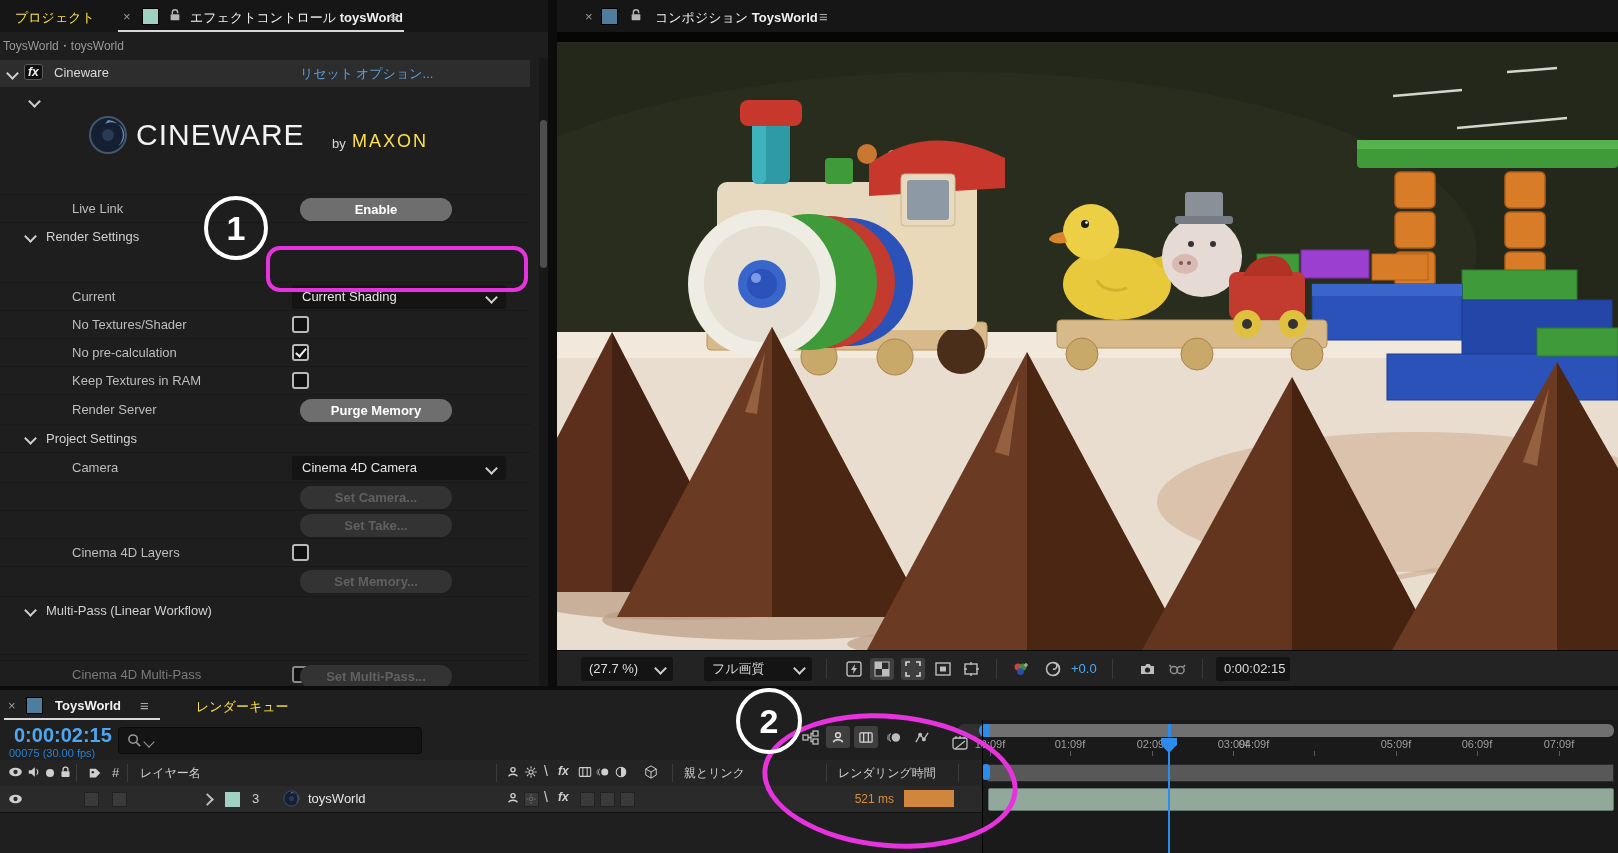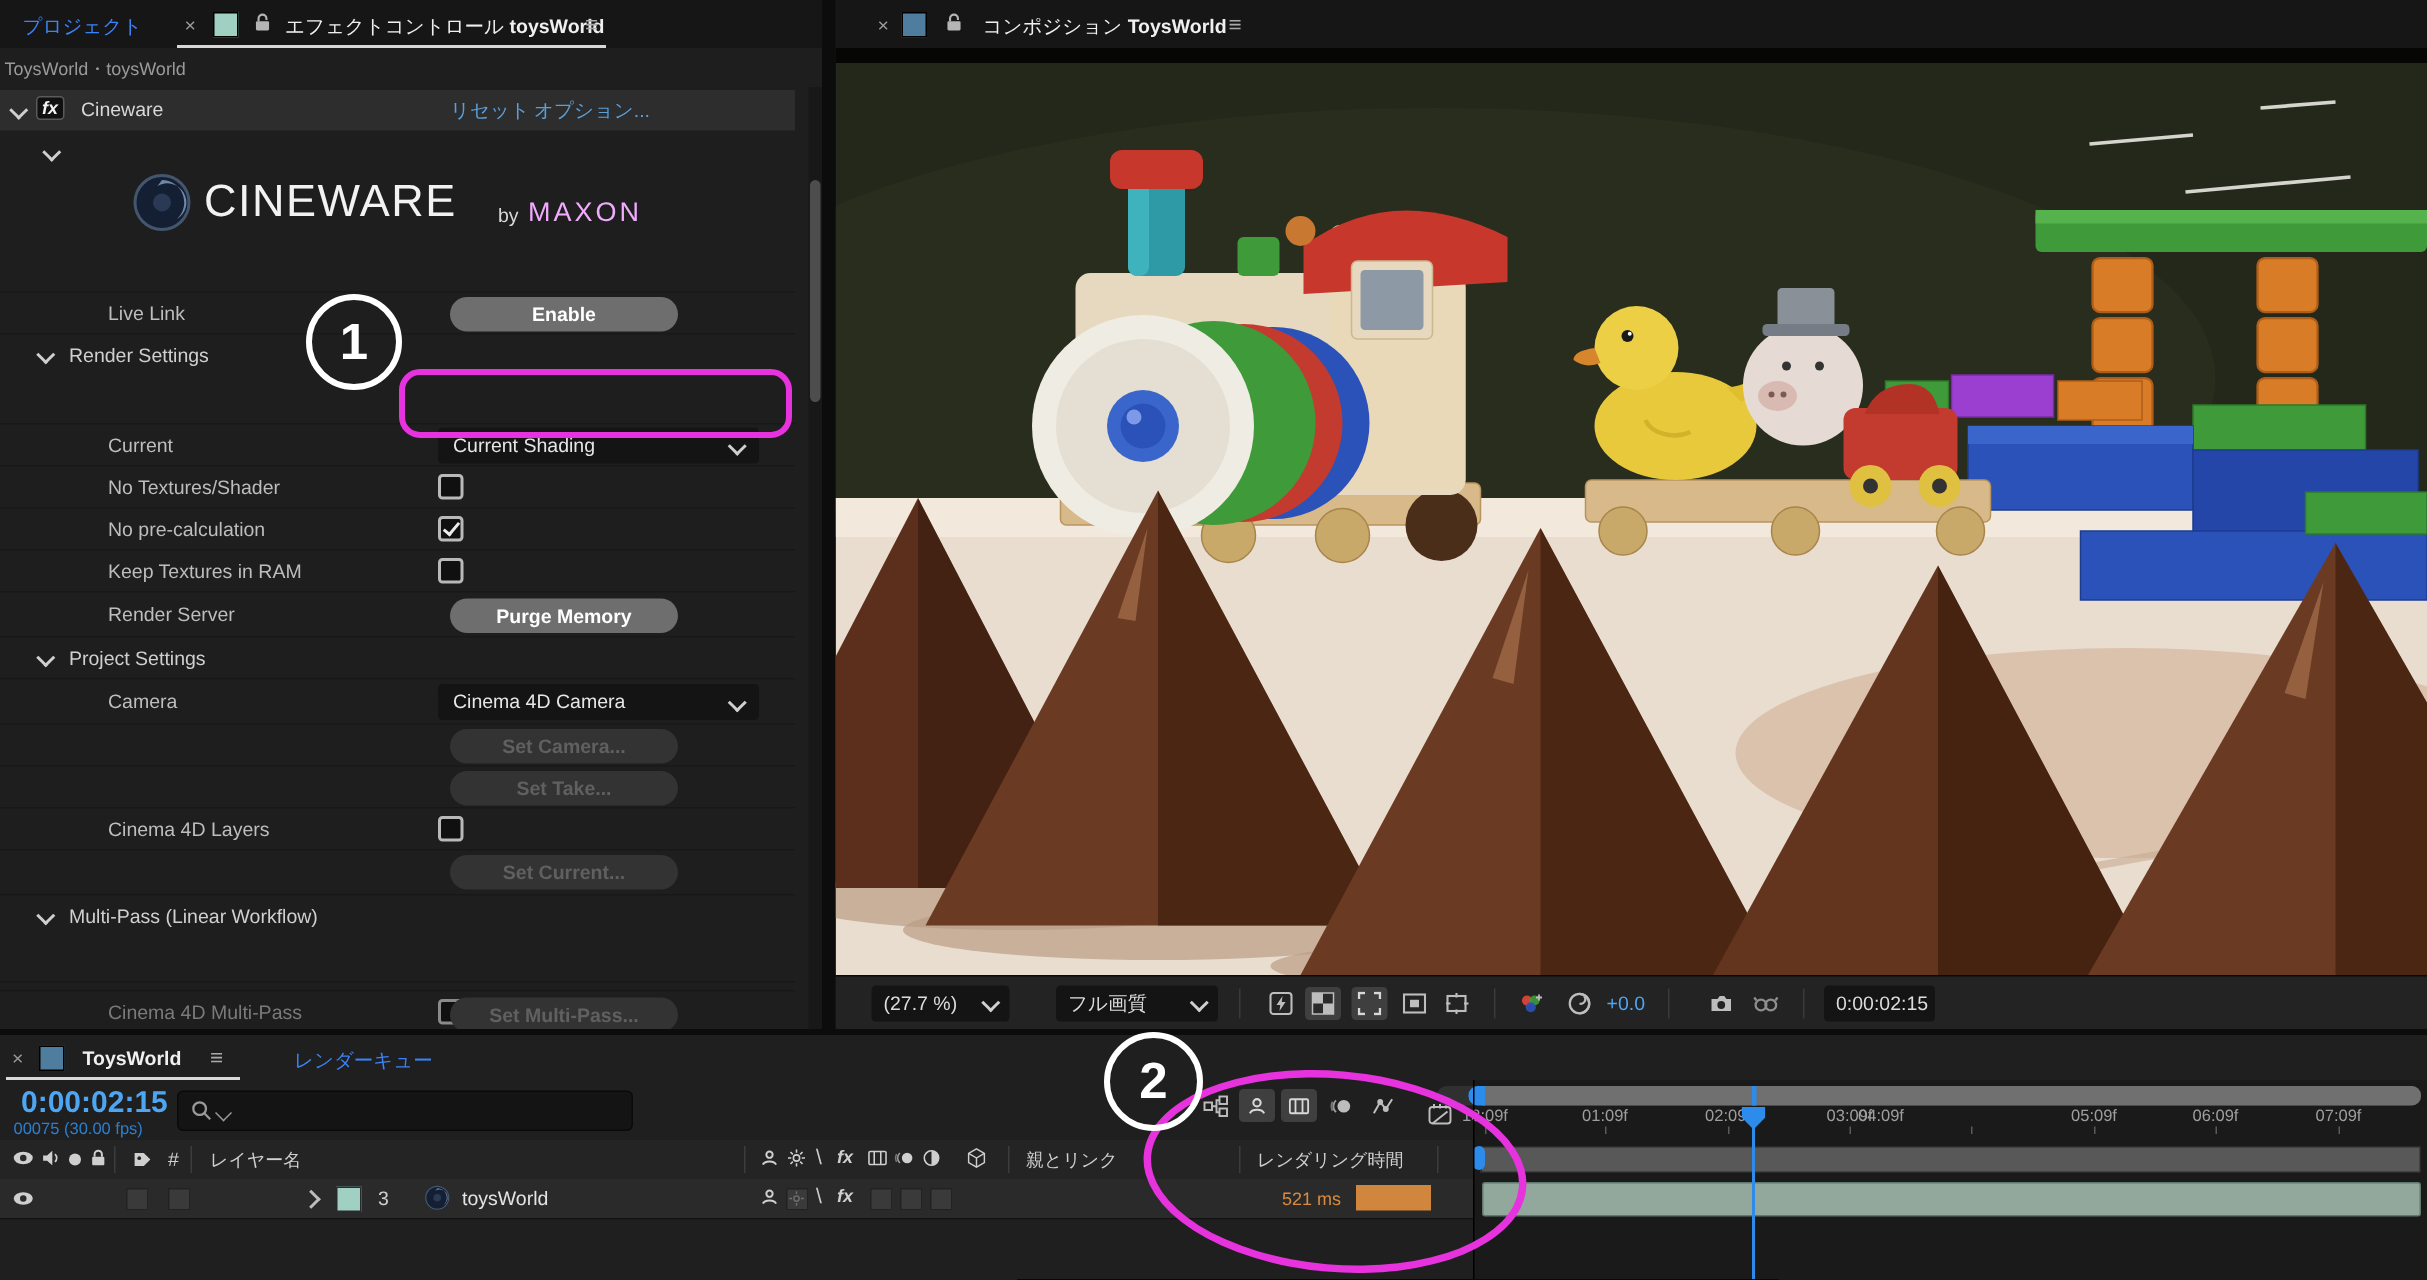--- a/index.html
+++ b/index.html
@@ -2,21 +2,21 @@
 <html><head>
 <meta charset="utf-8">
 <style>
   html,body{margin:0;padding:0;background:#000;}
   .screen{position:relative;width:1618px;height:853px;overflow:hidden;background:#0c0c0c;
           font-family:"Liberation Sans",sans-serif;color:#ccc;font-size:13px;}
   .abs{position:absolute;}
   .panel{position:absolute;overflow:hidden;}
   
   .tabbar{position:absolute;left:0;top:0;right:0;height:32px;background:#161616;}
-  .tabtxt{color:#3b82f6;font-size:13px;}
+  .tabtxt{color:#fde047;font-size:13px;}
   .tabactive{color:#f0f0f0;}
   .underline{position:absolute;height:2px;background:#d8d8d8;}
   .swatch{position:absolute;width:15px;height:15px;border:1px solid #000;}
   .menu-glyph{color:#aaa;font-size:15px;}
   .close-glyph{color:#9a9a9a;font-size:13px;}
   
   .fxpanel{left:0;top:0;width:548px;height:686px;background:#1e1e1e;}
   .erow{position:absolute;left:0;width:530px;height:28px;border-top:1px solid #181818;}
   .plbl{position:absolute;left:72px;top:0;line-height:28px;color:#bdbdbd;}
   .glbl{position:absolute;left:46px;top:0;line-height:28px;color:#d0d0d0;}
@@ -99,21 +99,21 @@
     <i class="chv dn abspos" style="left:30px;top:97px"></i>
 
     <div class="abs" style="left:0;top:110px;width:530px;height:55px">
       <svg class="abs ico" style="left:88px;top:5px" width="40" height="40" viewBox="0 0 40 40">
         <circle cx="20" cy="20" r="18" fill="#141f33" stroke="#44566e" stroke-width="2"></circle>
         <path d="M20 5 a15 15 0 0 1 10 26 a10 10 0 1 0 -13 -22 z" fill="#6f87a8"></path>
         <circle cx="20" cy="20" r="6" fill="#2a3a55"></circle>
       </svg>
       <span class="abs" style="left:136px;top:8px;font-size:30px;letter-spacing:1px;color:#f2f2f2">CINEWARE</span>
       <span class="abs" style="left:332px;top:26px;font-size:13px;color:#d8d8d8">by</span>
-      <span class="abs" style="left:352px;top:21px;font-size:18px;letter-spacing:2px;color:#f0abfc">MAXON</span>
+      <span class="abs" style="left:352px;top:21px;font-size:18px;letter-spacing:2px;color:#fde047">MAXON</span>
     </div>
 
     <div class="erow" style="top:194px">
       <span class="plbl">Live Link</span>
       <button class="pbtn">Enable</button>
     </div>
     <div class="erow" style="top:222px">
       <i class="chv dn abspos" style="left:26px;top:9px"></i>
       <span class="glbl">Render Settings</span>
     </div>
@@ -155,21 +155,21 @@
       <button class="pbtn dis">Set Camera...</button>
     </div>
     <div class="erow" style="top:510px">
       <button class="pbtn dis">Set Take...</button>
     </div>
     <div class="erow" style="top:538px">
       <span class="plbl">Cinema 4D Layers</span>
       <span class="cb"></span>
     </div>
     <div class="erow" style="top:566px">
-      <button class="pbtn dis">Set Current...</button>
+      <button class="pbtn dis">Set Memory...</button>
     </div>
     <div class="erow" style="top:596px">
       <i class="chv dn abspos" style="left:26px;top:9px"></i>
       <span class="glbl">Multi-Pass (Linear Workflow)</span>
     </div>
     <div class="erow" style="top:660px">
       <span class="plbl dim">Cinema 4D Multi-Pass</span>
       <span class="cb" style="border-color:#8a8a8a"></span>
     </div>
     <div class="erow" style="top:654px;height:32px">

